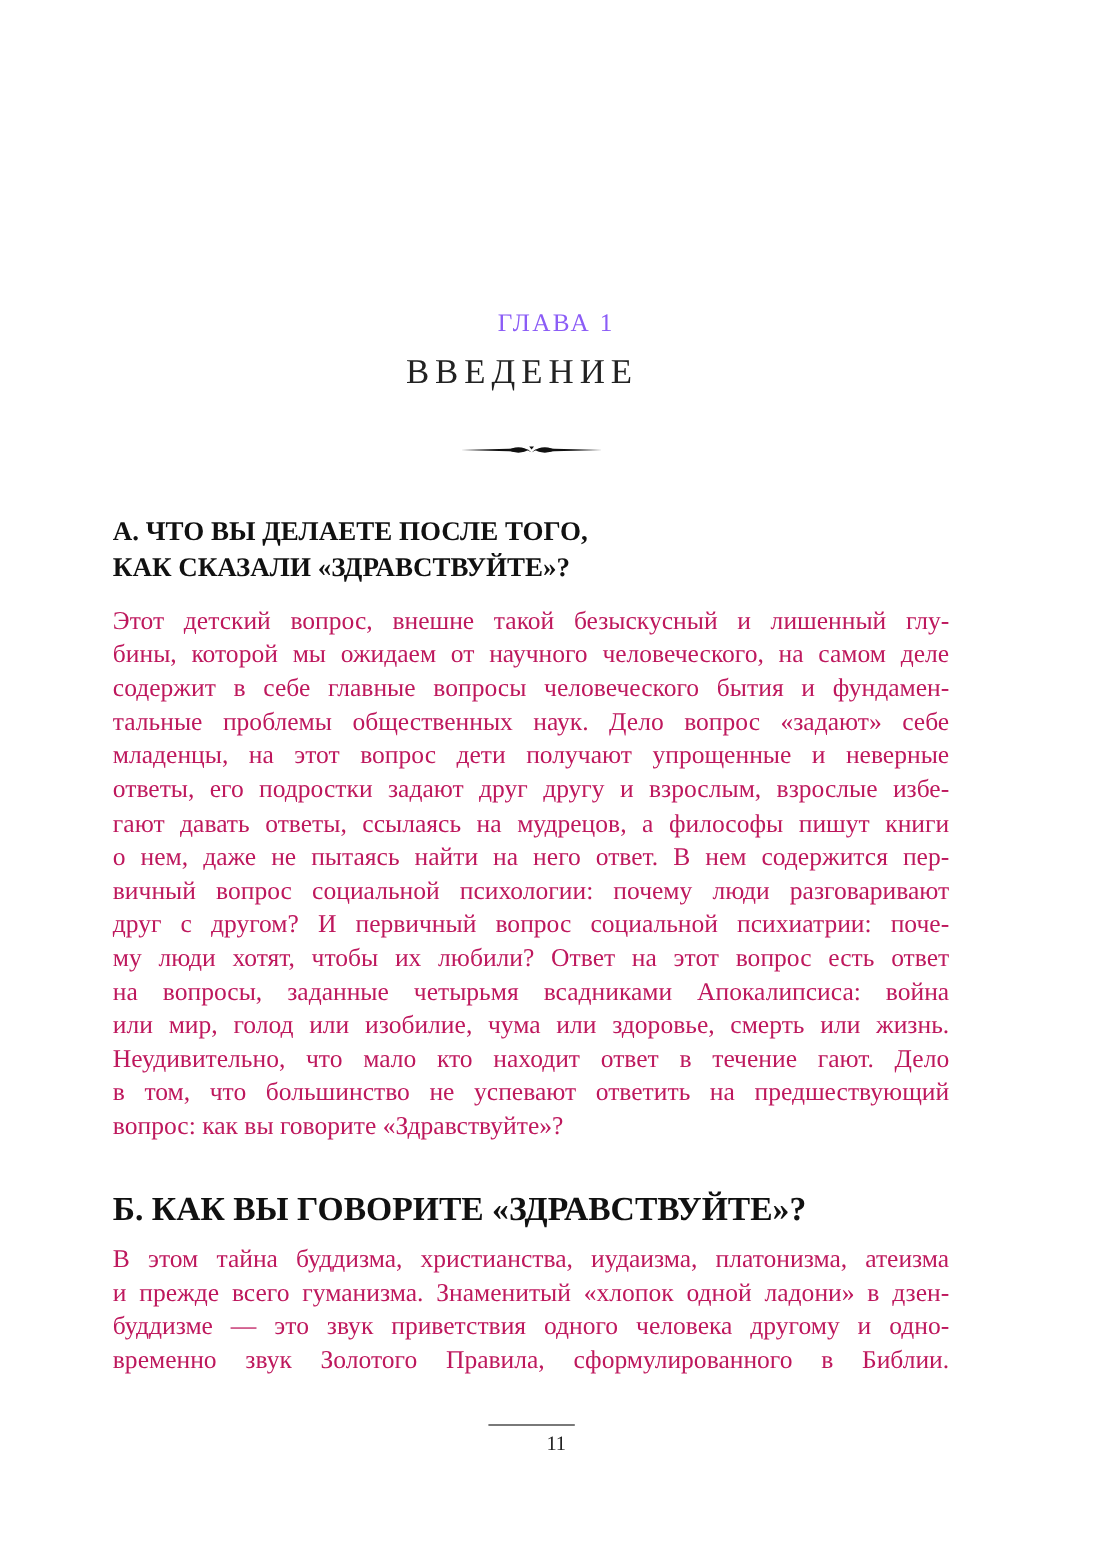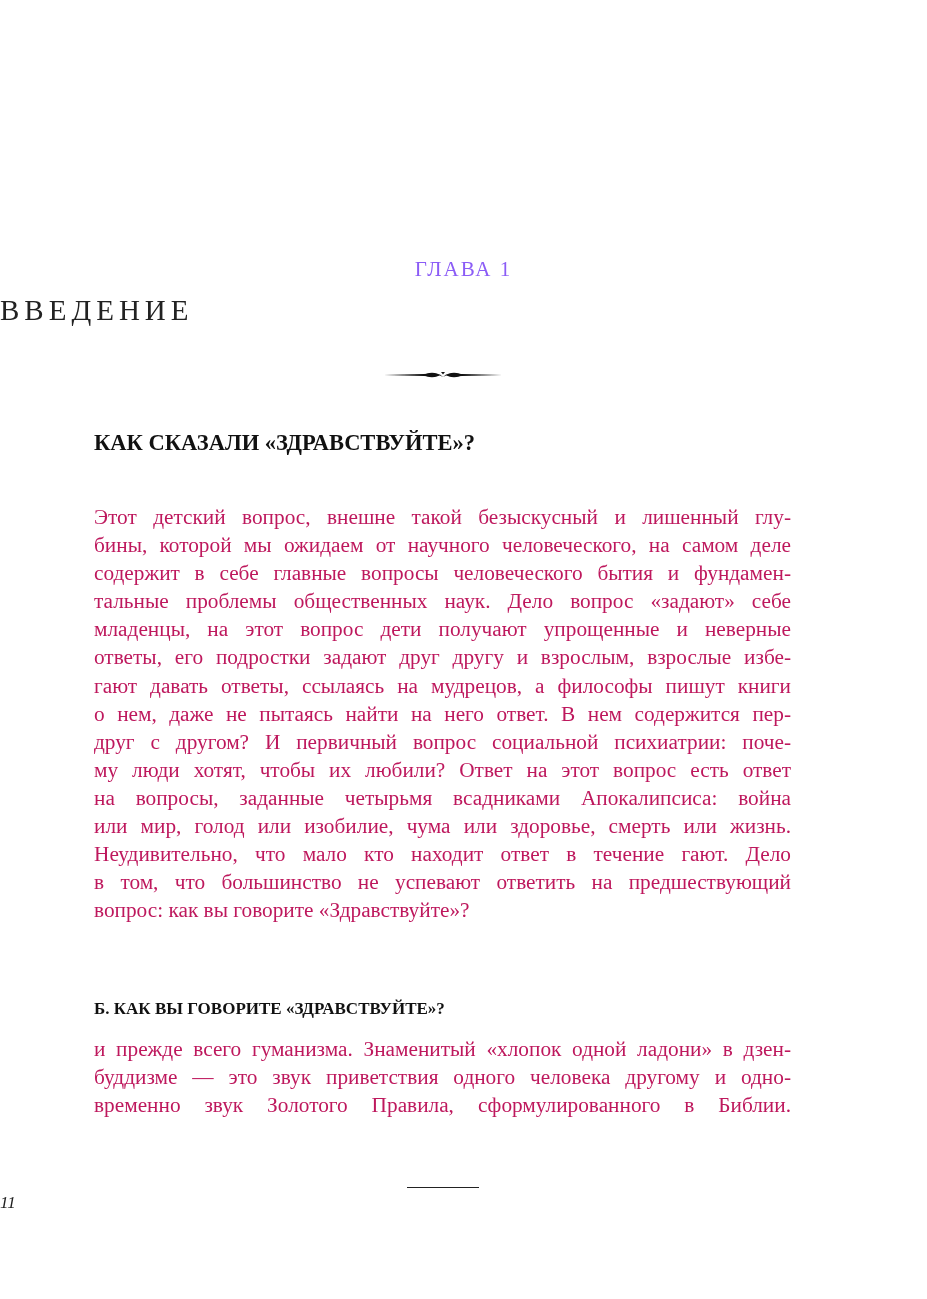--- a/index.html
+++ b/index.html
@@ -23,41 +23,43 @@
       text-align: center;
       font-size: 21px;
       letter-spacing: 2px;
       color: #8b5cf6;
     }
     .chapter-title {
       position: absolute;
       top: 294px;
       left: 0;
       width: 798px;
+      text-align: center;
       font-size: 29px;
       letter-spacing: 5px;
       color: #222;
+      padding-left: 36px;
     }
     .ornament {
       position: absolute;
       top: 368px;
       left: 384px;
       width: 118px;
       height: 14px;
     }
     .heading {
       position: absolute;
       left: 94px;
       font-weight: bold;
       font-size: 22.5px;
       line-height: 30px;
       color: #111;
     }
     .heading-a { top: 428px; }
-    .heading-b { top: 994px; font-size: 17px; }
+    .heading-b { top: 994px; font-size: 28px; }
     .para {
       position: absolute;
       left: 94px;
       width: 697px;
       font-size: 21.3px;
       line-height: 28.1px;
       color: #be185d;
     }
     .para .line {
       display: block;
@@ -77,64 +79,67 @@
       left: 407px;
       width: 72px;
       height: 0;
       border-top: 1.5px solid #222;
     }
     .page-number {
       position: absolute;
       top: 1193px;
       left: 0;
       width: 927px;
+      text-align: center;
       font-size: 17px;
       color: #222;
-      font-style: italic;
     }
   </style>
 </head>
 <body>
 
 <div class="chapter-label">ГЛАВА 1</div>
 <div class="chapter-title">ВВЕДЕНИЕ</div>
 
 <svg class="ornament" viewBox="0 0 118 14">
   <path d="M0 7 L40 6 Q48 5 56 6.5 L59 9 L62 6.5 Q70 5 78 6 L118 7 L78 8 Q70 9 62 7.5 L59 9 L56 7.5 Q48 9 40 8 Z" fill="#111"></path>
   <ellipse cx="48" cy="7" rx="7" ry="2.2" fill="#111"></ellipse>
   <ellipse cx="70" cy="7" rx="7" ry="2.2" fill="#111"></ellipse>
   <path d="M57 4 L59 6.5 L61 4 Z" fill="#111"></path>
 </svg>
 
 <div class="heading heading-a">
+  <div>А. ЧТО ВЫ ДЕЛАЕТЕ ПОСЛЕ ТОГО,</div>
   <div>КАК СКАЗАЛИ «ЗДРАВСТВУЙТЕ»?</div>
 </div>
 
 <div class="para para-a">
   <span class="line">Этот детский вопрос, внешне такой безыскусный и лишенный глу-</span>
   <span class="line">бины, которой мы ожидаем от научного человеческого, на самом деле</span>
   <span class="line">содержит в себе главные вопросы человеческого бытия и фундамен-</span>
   <span class="line">тальные проблемы общественных наук. Дело вопрос «задают» себе</span>
   <span class="line">младенцы, на этот вопрос дети получают упрощенные и неверные</span>
   <span class="line">ответы, его подростки задают друг другу и взрослым, взрослые избе-</span>
   <span class="line">гают давать ответы, ссылаясь на мудрецов, а философы пишут книги</span>
   <span class="line">о нем, даже не пытаясь найти на него ответ. В нем содержится пер-</span>
+  <span class="line">вичный вопрос социальной психологии: почему люди разговаривают</span>
   <span class="line">друг с другом? И первичный вопрос социальной психиатрии: поче-</span>
   <span class="line">му люди хотят, чтобы их любили? Ответ на этот вопрос есть ответ</span>
   <span class="line">на вопросы, заданные четырьмя всадниками Апокалипсиса: война</span>
   <span class="line">или мир, голод или изобилие, чума или здоровье, смерть или жизнь.</span>
   <span class="line">Неудивительно, что мало кто находит ответ в течение гают. Дело</span>
   <span class="line">в том, что большинство не успевают ответить на предшествующий</span>
   <span class="line last">вопрос: как вы говорите «Здравствуйте»?</span>
 </div>
 
 <div class="heading heading-b">
   <div>Б. КАК ВЫ ГОВОРИТЕ «ЗДРАВСТВУЙТЕ»?</div>
 </div>
 
 <div class="para para-b">
+  <span class="line">В этом тайна буддизма, христианства, иудаизма, платонизма, атеизма</span>
   <span class="line">и прежде всего гуманизма. Знаменитый «хлопок одной ладони» в дзен-</span>
   <span class="line">буддизме — это звук приветствия одного человека другому и одно-</span>
   <span class="line">временно звук Золотого Правила, сформулированного в Библии.</span>
 </div>
 
 <div class="footer-rule"></div>
 <div class="page-number">11</div>
 
 </body></html>

